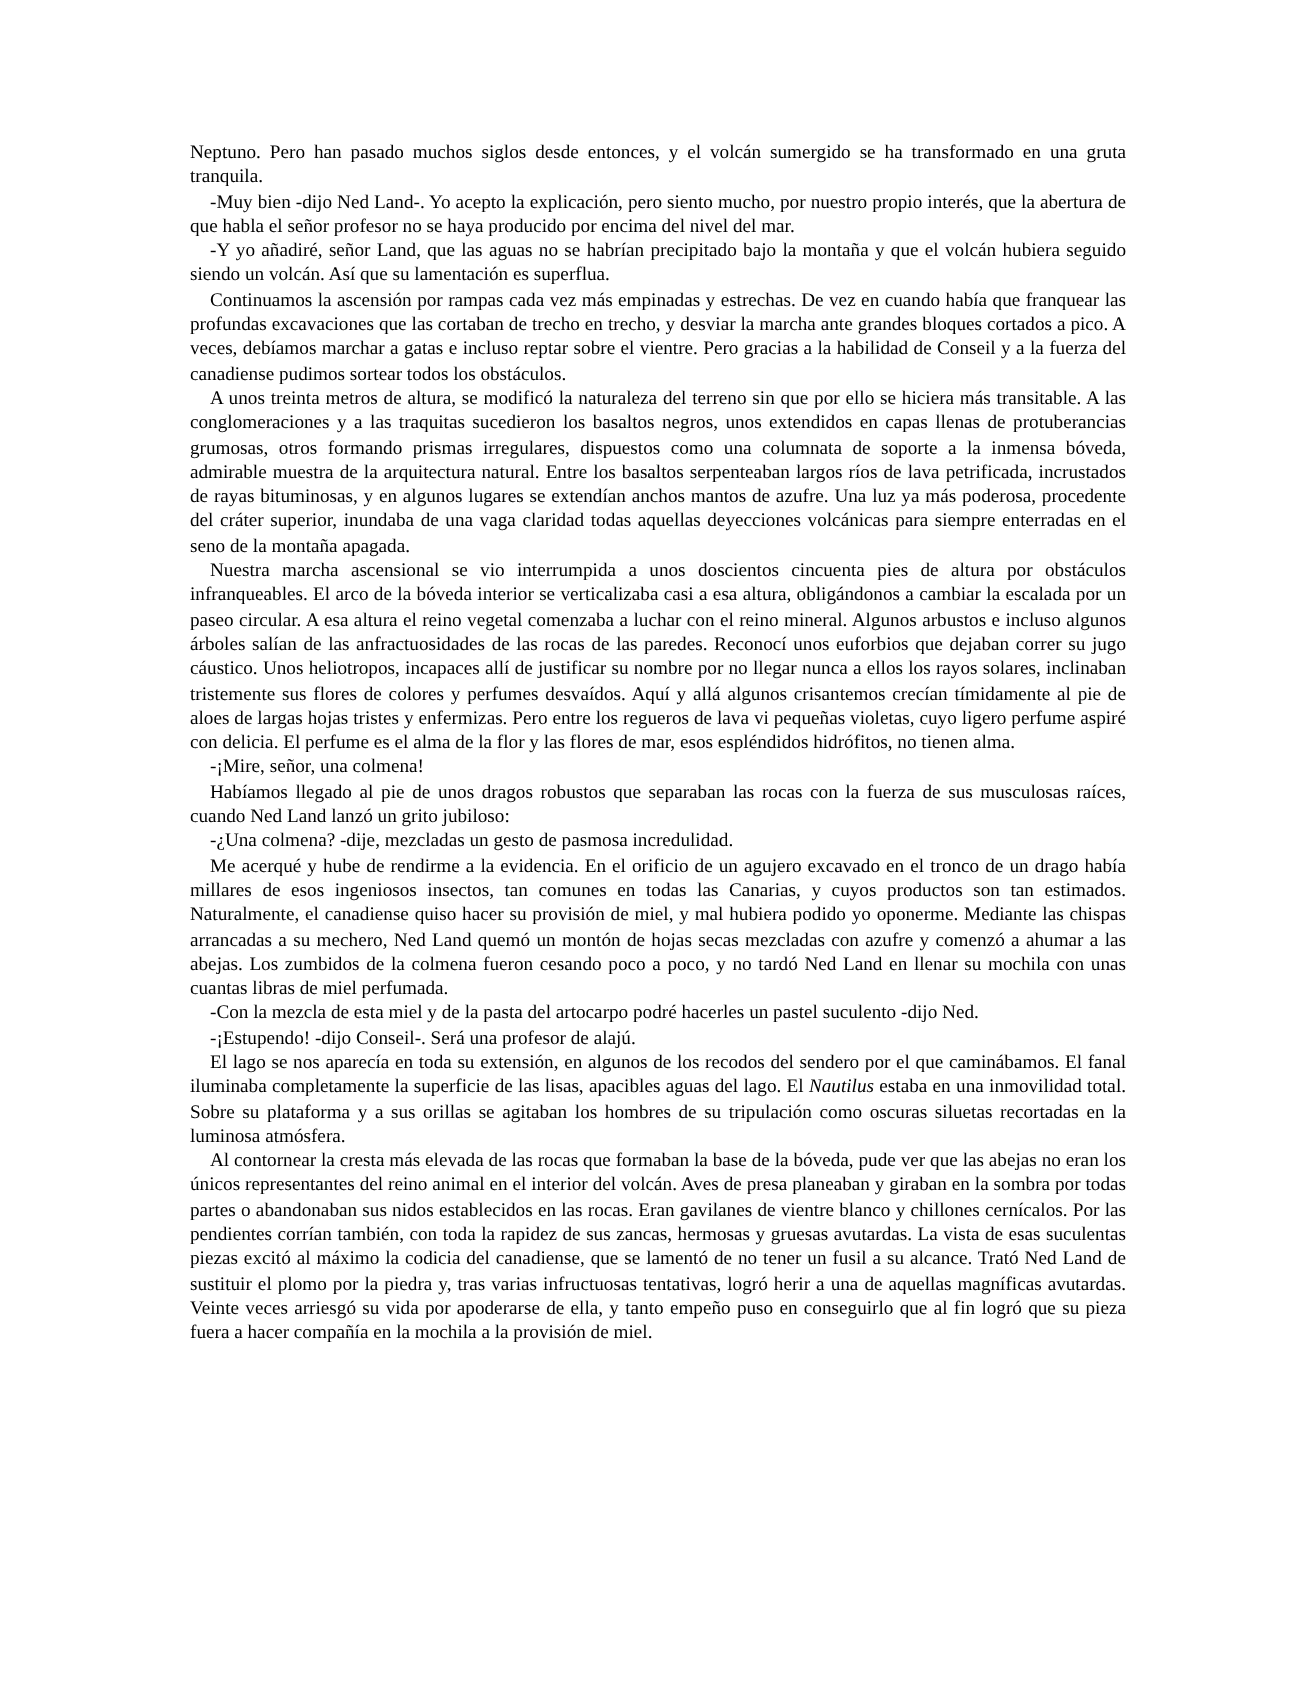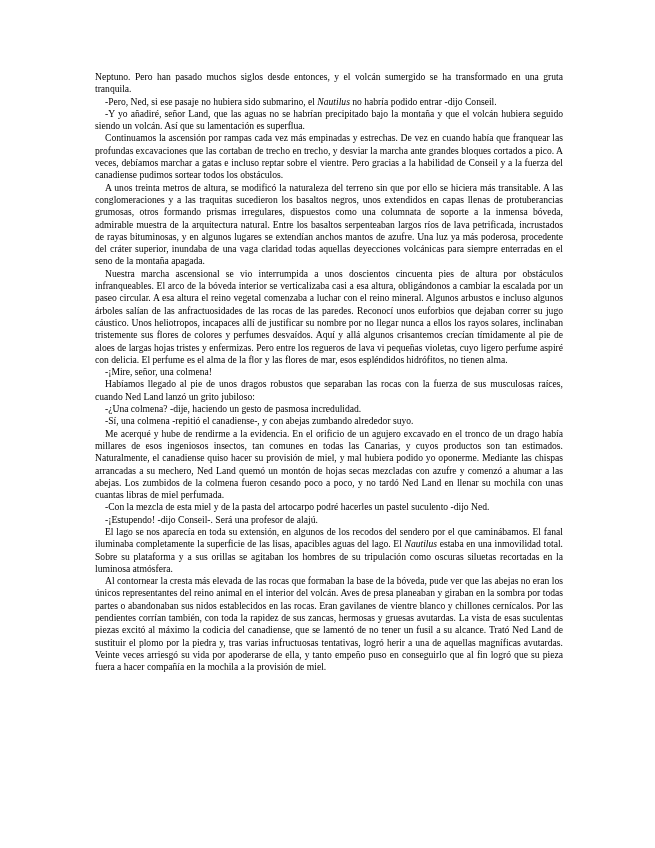--- a/index.html
+++ b/index.html
@@ -36,28 +36,27 @@
   .para em {
     font-style: italic;
   }
 </style>
 </head>
 <body>
 
 <div class="page">
   <div class="text-block">
       <p class="para no-indent"><span>Neptuno. Pero han pasado muchos siglos desde entonces, y el volcán sumergido se ha transformado en una gruta tranquila.</span></p>
-      <p class="para"><span>-Pero, Ned, si ese pasaje no hubiera sido submarino, el </span><em>Nautilus</em><span> no habría podido entrar -dijo Conseil.</span></p>
+      <p class="para"><span>-Muy bien -dijo Ned Land-. Yo acepto la explicación, pero siento mucho, por nuestro propio interés, que la abertura de que habla el señor profesor no se haya producido por encima del nivel del mar.</span></p>
       <p class="para"><span>-Y yo añadiré, señor Land, que las aguas no se habrían precipitado bajo la montaña y que el volcán hubiera seguido siendo un volcán. Así que su lamentación es superflua.</span></p>
       <p class="para"><span>Continuamos la ascensión por rampas cada vez más empinadas y estrechas. De vez en cuando había que franquear las profundas excavaciones que las cortaban de trecho en trecho, y desviar la marcha ante grandes bloques cortados a pico. A veces, debíamos marchar a gatas e incluso reptar sobre el vientre. Pero gracias a la habilidad de Conseil y a la fuerza del canadiense pudimos sortear todos los obstáculos.</span></p>
       <p class="para"><span>A unos treinta metros de altura, se modificó la naturaleza del terreno sin que por ello se hiciera más transitable. A las conglomeraciones y a las traquitas sucedieron los basaltos negros, unos extendidos en capas llenas de protuberancias grumosas, otros formando prismas irregulares, dispuestos como una columnata de soporte a la inmensa bóveda, admirable muestra de la arquitectura natural. Entre los basaltos serpenteaban largos ríos de lava petrificada, incrustados de rayas bituminosas, y en algunos lugares se extendían anchos mantos de azufre. Una luz ya más poderosa, procedente del cráter superior, inundaba de una vaga claridad todas aquellas deyecciones volcánicas para siempre enterradas en el seno de la montaña apagada.</span></p>
       <p class="para"><span>Nuestra marcha ascensional se vio interrumpida a unos doscientos cincuenta pies de altura por obstáculos infranqueables. El arco de la bóveda interior se verticalizaba casi a esa altura, obligándonos a cambiar la escalada por un paseo circular. A esa altura el reino vegetal comenzaba a luchar con el reino mineral. Algunos arbustos e incluso algunos árboles salían de las anfractuosidades de las rocas de las paredes. Reconocí unos euforbios que dejaban correr su jugo cáustico. Unos heliotropos, incapaces allí de justificar su nombre por no llegar nunca a ellos los rayos solares, inclinaban tristemente sus flores de colores y perfumes desvaídos. Aquí y allá algunos crisantemos crecían tímidamente al pie de aloes de largas hojas tristes y enfermizas. Pero entre los regueros de lava vi pequeñas violetas, cuyo ligero perfume aspiré con delicia. El perfume es el alma de la flor y las flores de mar, esos espléndidos hidrófitos, no tienen alma.</span></p>
       <p class="para"><span>-¡Mire, señor, una colmena!</span></p>
       <p class="para"><span>Habíamos llegado al pie de unos dragos robustos que separaban las rocas con la fuerza de sus musculosas raíces, cuando Ned Land lanzó un grito jubiloso:</span></p>
-      <p class="para"><span>-¿Una colmena? -dije, haciendo un gesto de pasmosa incredulidad.</span></p>
-      <p class="para"><span>-Sí, una colmena -repitió el canadiense-, y con abejas zumbando alrededor suyo.</span></p>
+      <p class="para"><span>-¿Una colmena? -dije, mezcladas un gesto de pasmosa incredulidad.</span></p>
       <p class="para"><span>Me acerqué y hube de rendirme a la evidencia. En el orificio de un agujero excavado en el tronco de un drago había millares de esos ingeniosos insectos, tan comunes en todas las Canarias, y cuyos productos son tan estimados. Naturalmente, el canadiense quiso hacer su provisión de miel, y mal hubiera podido yo oponerme. Mediante las chispas arrancadas a su mechero, Ned Land quemó un montón de hojas secas mezcladas con azufre y comenzó a ahumar a las abejas. Los zumbidos de la colmena fueron cesando poco a poco, y no tardó Ned Land en llenar su mochila con unas cuantas libras de miel perfumada.</span></p>
       <p class="para"><span>-Con la mezcla de esta miel y de la pasta del artocarpo podré hacerles un pastel suculento -dijo Ned.</span></p>
       <p class="para"><span>-¡Estupendo! -dijo Conseil-. Será una profesor de alajú.</span></p>
       <p class="para"><span>El lago se nos aparecía en toda su extensión, en algunos de los recodos del sendero por el que caminábamos. El fanal iluminaba completamente la superficie de las lisas, apacibles aguas del lago. El </span><em>Nautilus</em><span> estaba en una inmovilidad total. Sobre su plataforma y a sus orillas se agitaban los hombres de su tripulación como oscuras siluetas recortadas en la luminosa atmósfera.</span></p>
       <p class="para"><span>Al contornear la cresta más elevada de las rocas que formaban la base de la bóveda, pude ver que las abejas no eran los únicos representantes del reino animal en el interior del volcán. Aves de presa planeaban y giraban en la sombra por todas partes o abandonaban sus nidos establecidos en las rocas. Eran gavilanes de vientre blanco y chillones cernícalos. Por las pendientes corrían también, con toda la rapidez de sus zancas, hermosas y gruesas avutardas. La vista de esas suculentas piezas excitó al máximo la codicia del canadiense, que se lamentó de no tener un fusil a su alcance. Trató Ned Land de sustituir el plomo por la piedra y, tras varias infructuosas tentativas, logró herir a una de aquellas magníficas avutardas. Veinte veces arriesgó su vida por apoderarse de ella, y tanto empeño puso en conseguirlo que al fin logró que su pieza fuera a hacer compañía en la mochila a la provisión de miel.</span></p>
     </div>
 </div>
 
 </body></html>

